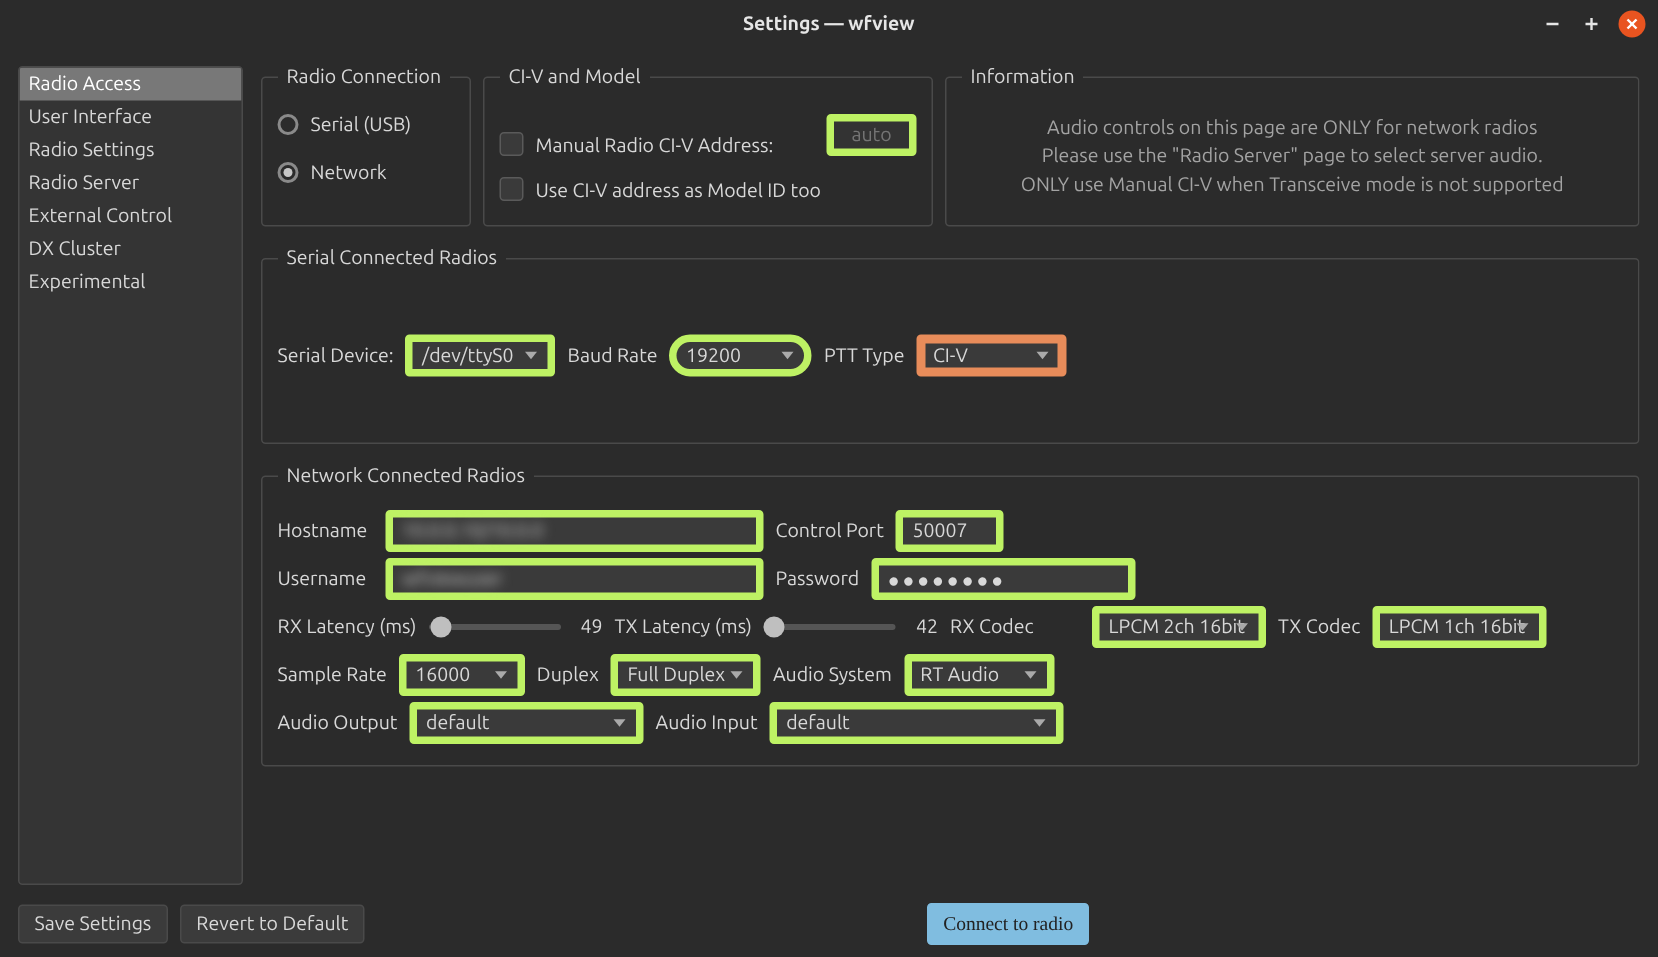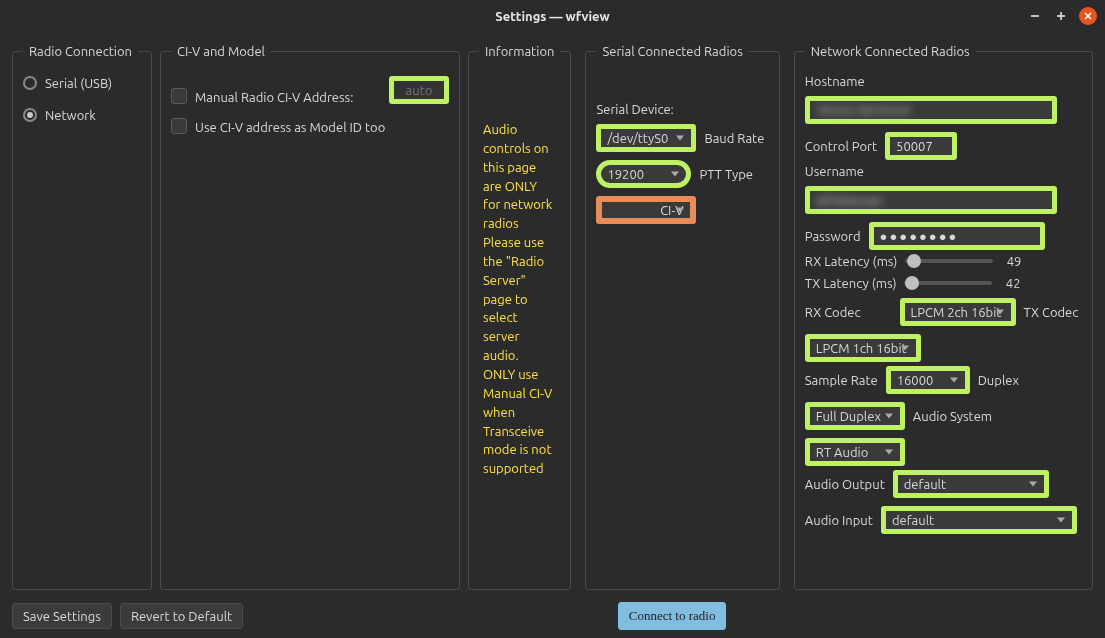--- a/index.html
+++ b/index.html
@@ -9,41 +9,41 @@
 .titlebar-title { color: #e6e6e6; font-weight: 600; }
 .titlebar-controls { position: absolute; right: 8px; display: flex; gap: 10px; align-items: center; }
 .tctl { width: 16px; height: 16px; display: flex; align-items: center; justify-content: center; color: #e6e6e6; cursor: pointer; }
 .tctl.close { background: #e95420; border-radius: 50%; width: 18px; height: 18px; }
 .tctl svg { width: 10px; height: 10px; }
 
 .body-area { display: flex; height: calc(100% - 32px - 44px); padding: 12px 12px 4px 12px; gap: 12px; }
 .sidebar { width: 150px; border: 1px solid #4a4a4a; border-radius: 3px; background: #343434; overflow: hidden; }
 .sidebar-item { padding: 4px 6px; cursor: pointer; }
 .sidebar-item.active { background: #787878; color: #fff; }
-.main { flex: 1; display: flex; flex-direction: row; gap: 14px; overflow: hidden; }
+.main { flex: 1; display: flex; flex-direction: column; gap: 14px; overflow: hidden; }
 
 fieldset { border: 1px solid #4a4a4a; border-radius: 3px; padding: 12px 10px 10px; position: relative; }
 legend { padding: 0 6px; color: #d8d8d8; }
 .row1 { display: flex; gap: 8px; }
 .row1 fieldset:nth-child(1){ width: 140px; }
 .row1 fieldset:nth-child(2){ width: 300px; }
 .row1 fieldset:nth-child(3){ flex: 1; }
 
 .radio-opt, .check-opt { display: flex; align-items: flex-end; gap: 8px; margin: 6px 0; }
 .radio-dot { width: 14px; height: 14px; border: 2px solid #8a8a8a; border-radius: 50%; display:inline-flex; align-items:center; justify-content:center;}
 .radio-dot.sel::after { content:""; width:6px; height:6px; background:#c8c8c8; border-radius:50%; }
 .chk { width: 16px; height: 16px; border: 1px solid #5a5a5a; border-radius: 3px; background:#3a3a3a; }
-.info-text { line-height: 1.45; font-size: 13px; padding: 6px 4px; color:#fde047;margin-top:44px;}
+.info-text { text-align:center; line-height: 1.45; font-size: 13px; padding: 6px 4px; color:#a3a3a3;}
 
 .form-row { display: flex; align-items: center; gap: 8px; margin: 4px 0; flex-wrap: wrap; }
 label.lbl { white-space: nowrap; }
 .select, .input { background:#3a3a3a; border:5px solid #bef264; border-radius:3px; height:28px; display:flex; align-items:center; padding:0 6px; position:relative; min-width:60px; }
 .select { padding-right:8px; cursor:pointer; }
 .select::after { content:""; position:absolute; right:7px; top:50%; width:0; height:0; border-left:4px solid transparent; border-right:4px solid transparent; border-top:5px solid #aaa; transform:translateY(-50%);}
-.select.hl { border-color:#e88c5a; box-shadow:0 0 0 1px #e88c5a inset;justify-content:flex-end; }
+.select.hl { border-color:#e88c5a; box-shadow:0 0 0 1px #e88c5a inset; }
 .input input { background:transparent; border:none; outline:none; color:#d8d8d8; width:100%; font-size:13px; }
 .input.disabled { background:#333; color:#777; }
 .input.disabled input { color:#777; text-align:center; }
 .blur-text { filter: blur(4px); user-select:none; }
 .dots { letter-spacing: 2px; }
 
 .slider-wrap { display:flex; align-items:center; gap:6px; }
 .slider { width:88px; height:4px; background:#555; border-radius:2px; position:relative; }
 .slider .thumb { position:absolute; top:50%; transform:translate(-50%,-50%); width:14px; height:14px; background:#bfbfbf; border-radius:50%; }
 .sval { width:22px; text-align:right; }
@@ -73,20 +73,29 @@
     <span class="tctl close">
         <svg viewBox="0 0 10 10">
           <line x1="2" y1="2" x2="8" y2="8" stroke="#fff" stroke-width="1.6"></line>
           <line x1="8" y1="2" x2="2" y2="8" stroke="#fff" stroke-width="1.6"></line>
         </svg>
       </span>
   </div>
 </div>
 
 <div class="body-area">
+  <div class="sidebar">
+    <div class="sidebar-item active">Radio Access</div>
+    <div class="sidebar-item">User Interface</div>
+    <div class="sidebar-item">Radio Settings</div>
+    <div class="sidebar-item">Radio Server</div>
+    <div class="sidebar-item">External Control</div>
+    <div class="sidebar-item">DX Cluster</div>
+    <div class="sidebar-item">Experimental</div>
+  </div>
 
   <div class="main">
     <div class="row1">
       <fieldset>
         <legend>Radio Connection</legend>
         <div class="radio-opt">
           <span class="radio-dot"></span>
           <span>Serial (USB)</span>
         </div>
         <div class="radio-opt" style="margin-top:18px;">

